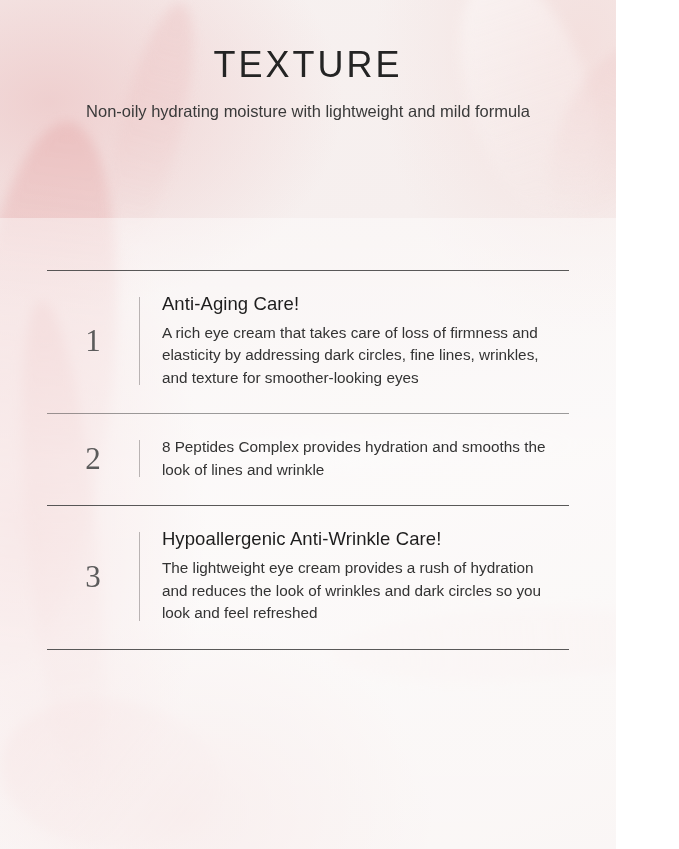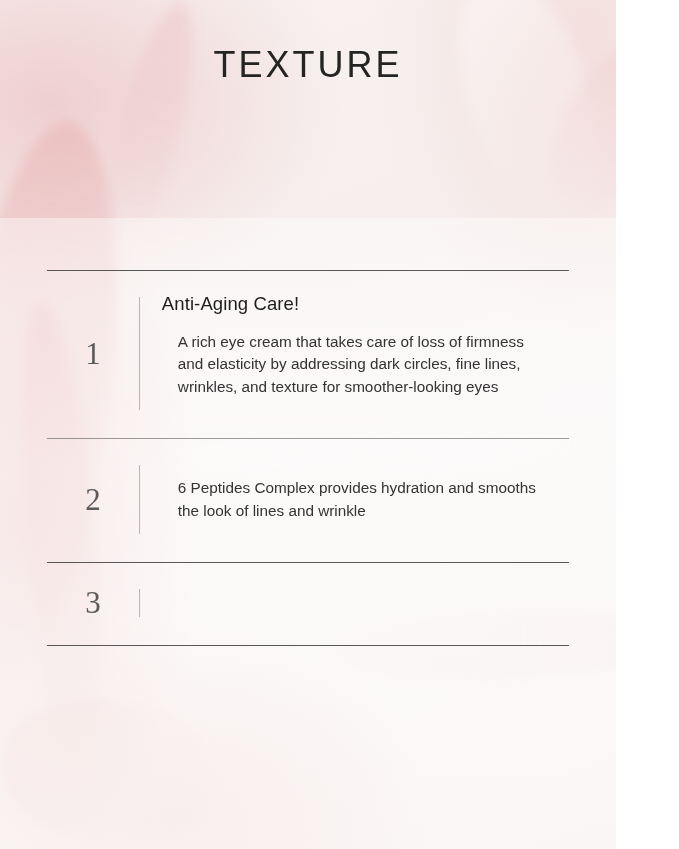--- a/index.html
+++ b/index.html
@@ -128,21 +128,21 @@
     font-size: 18.5px;
     font-weight: 400;
     color: #1d1d1d;
     margin: 0 0 7px 0;
     letter-spacing: 0.1px;
   }
   .feature-body {
     font-size: 15.3px;
     line-height: 1.47;
     color: #333333;
-    margin: 16px;
+    margin: 0;
     max-width: 440px;
   }
 </style>
 </head>
 <body>
 
 <div class="page">
 
   <div class="bg-texture"></div>
   <div class="bg-streaks">
@@ -153,20 +153,21 @@
     <div class="streak s5"></div>
     <div class="streak s6"></div>
     <div class="streak s7"></div>
     <div class="streak s8"></div>
   </div>
 
   <div class="veil"></div>
 
   <div class="header">
     <div class="header-title">TEXTURE</div>
+    <div class="header-sub">Non-oily hydrating moisture with lightweight and mild formula</div>
   </div>
 
   <div class="list">
 
     <div class="rule"></div>
 
     <div class="row">
       <div class="num">1</div>
       <div class="divider"></div>
       <div class="content">
@@ -174,27 +175,31 @@
         <p class="feature-body">A rich eye cream that takes care of loss of firmness and elasticity by addressing dark circles, fine lines, wrinkles, and texture for smoother-looking eyes</p>
       </div>
     </div>
 
     <div class="rule light"></div>
 
     <div class="row">
       <div class="num">2</div>
       <div class="divider"></div>
       <div class="content">
-        <p class="feature-body">6 Peptides Complex provides hydration and smooths the look of lines and wrinkle</p>
+        <p class="feature-body">8 Peptides Complex provides hydration and smooths the look of lines and wrinkle</p>
       </div>
     </div>
 
     <div class="rule"></div>
 
     <div class="row">
       <div class="num">3</div>
       <div class="divider"></div>
+      <div class="content">
+        <p class="feature-title">Hypoallergenic Anti-Wrinkle Care!</p>
+        <p class="feature-body">The lightweight eye cream provides a rush of hydration and reduces the look of wrinkles and dark circles so you look and feel refreshed</p>
+      </div>
     </div>
 
     <div class="rule"></div>
 
   </div>
 </div>
 
 </body></html>

